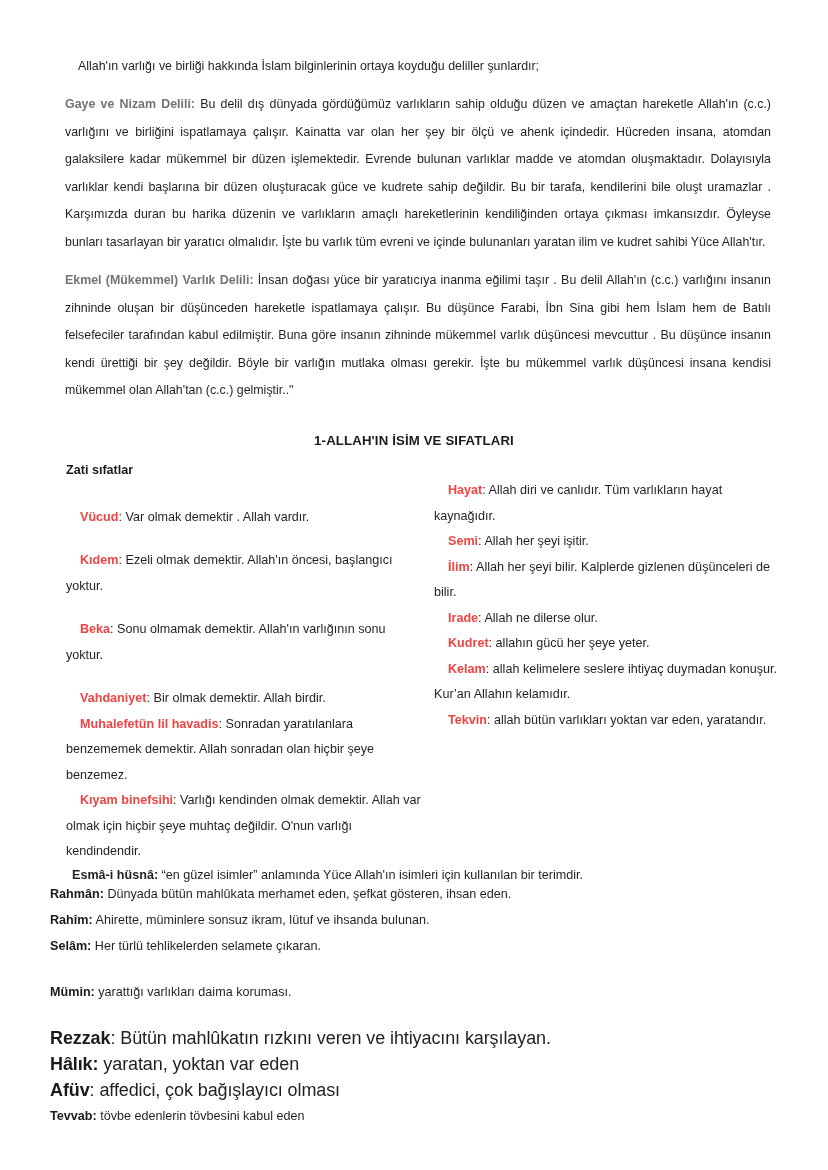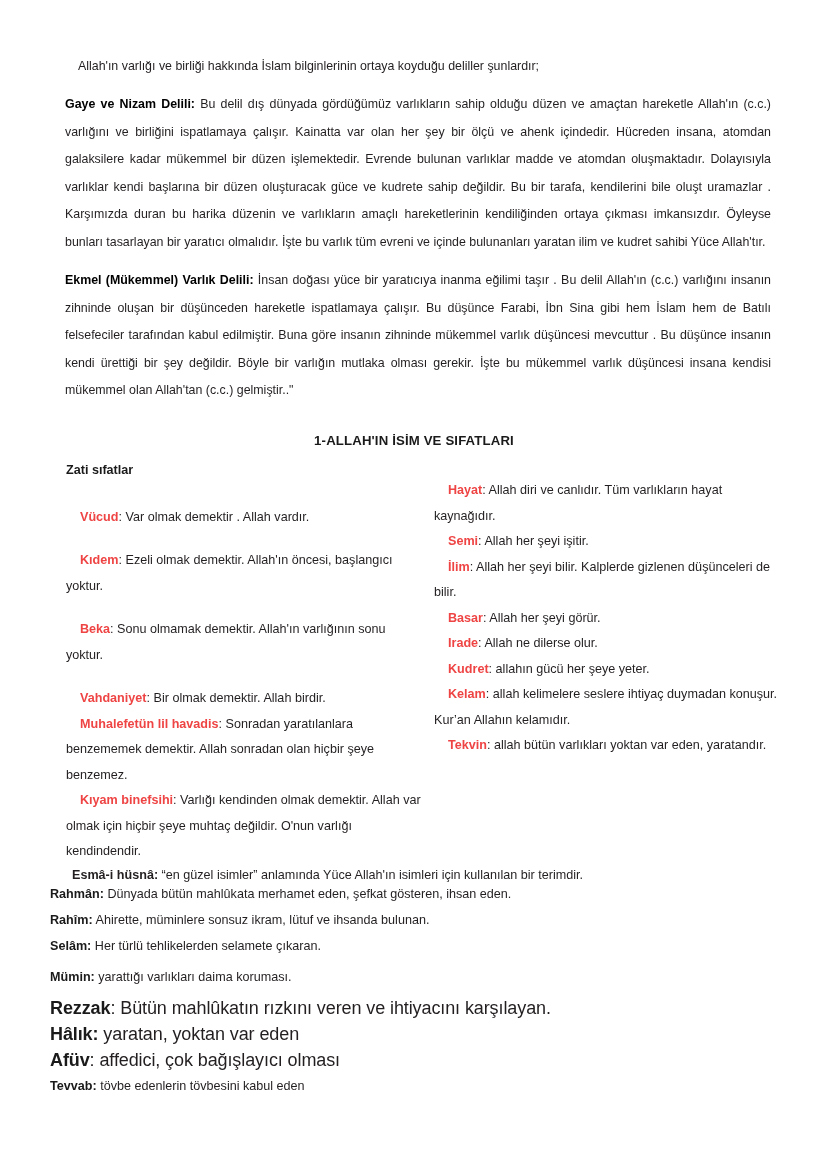--- a/index.html
+++ b/index.html
@@ -39,21 +39,21 @@
     font-size: 12.4px;
     line-height: 27.5px;
     text-align: justify;
     text-justify: inter-word;
     color: #231f20;
   }
   .proof.p1 { top: 79px; }
   .proof.p2 { top: 255px; }
   .proof b {
     font-weight: bold;
-    color: #000000;
+    color: #737373;
   }
 
   
   .section-heading {
     position: absolute;
     left: 0;
     top: 422px;
     width: 828px;
     text-align: center;
     font-size: 13.2px;
@@ -102,21 +102,21 @@
   .esma-intro {
     top: 855px;
     text-indent: 22px;
   }
   .esma-list { top: 881px; }
   .esma-item {
     display: block;
     line-height: 26px;
   }
   .esma-item b { font-weight: bold; color: #1a1a1a; }
-  .esma-item.spaced { margin-top: 5px; }
+  .esma-item.spaced { margin-top: 20px; }
   .esma-item.condensed {
     font-size: 18px;
     letter-spacing: -0.1px;
   }
 </style>
 </head>
 <body>
 
 <div class="page">
 
@@ -145,21 +145,20 @@
   </div>
 
   <div class="col col-right">
 
     <span class="attr"><b>Hayat</b><span>: Allah diri ve canlıdır. Tüm varlıkların hayat kaynağıdır.</span></span>
 
     <span class="attr"><b>Semi</b><span>: Allah her şeyi işitir.</span></span>
 
     <span class="attr"><b>İlim</b><span>: Allah her şeyi bilir. Kalplerde gizlenen düşünceleri de bilir.</span></span>
 
-    <span class="attr"><b>Basar</b><span>: Allah her şeyi görür.</span></span>
 
     <span class="attr"><b>Irade</b><span>: Allah ne dilerse olur.</span></span>
 
     <span class="attr"><b>Kudret</b><span>: allahın gücü her şeye yeter.</span></span>
 
     <span class="attr"><b>Kelam</b><span>: allah kelimelere seslere ihtiyaç duymadan konuşur. Kur’an Allahın kelamıdır.</span></span>
 
     <span class="attr"><b>Tekvin</b><span>: allah bütün varlıkları yoktan var eden, yaratandır.</span></span>
   </div>
 

